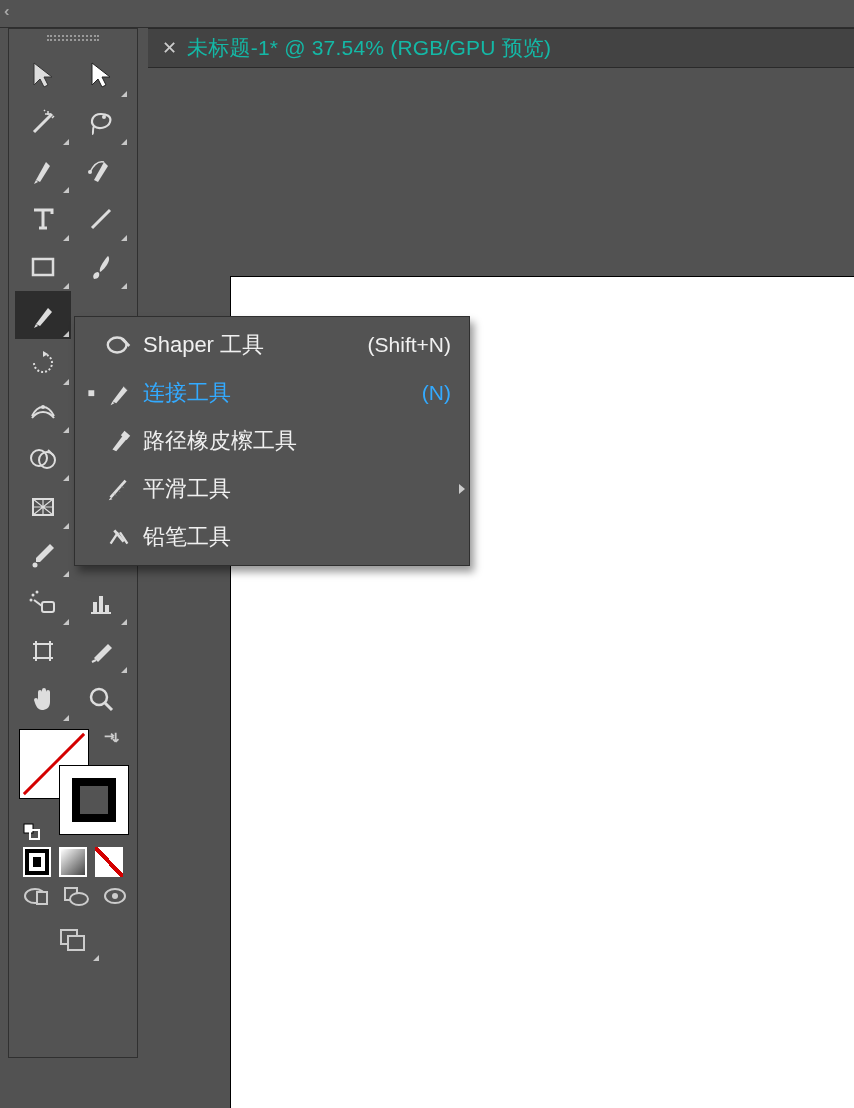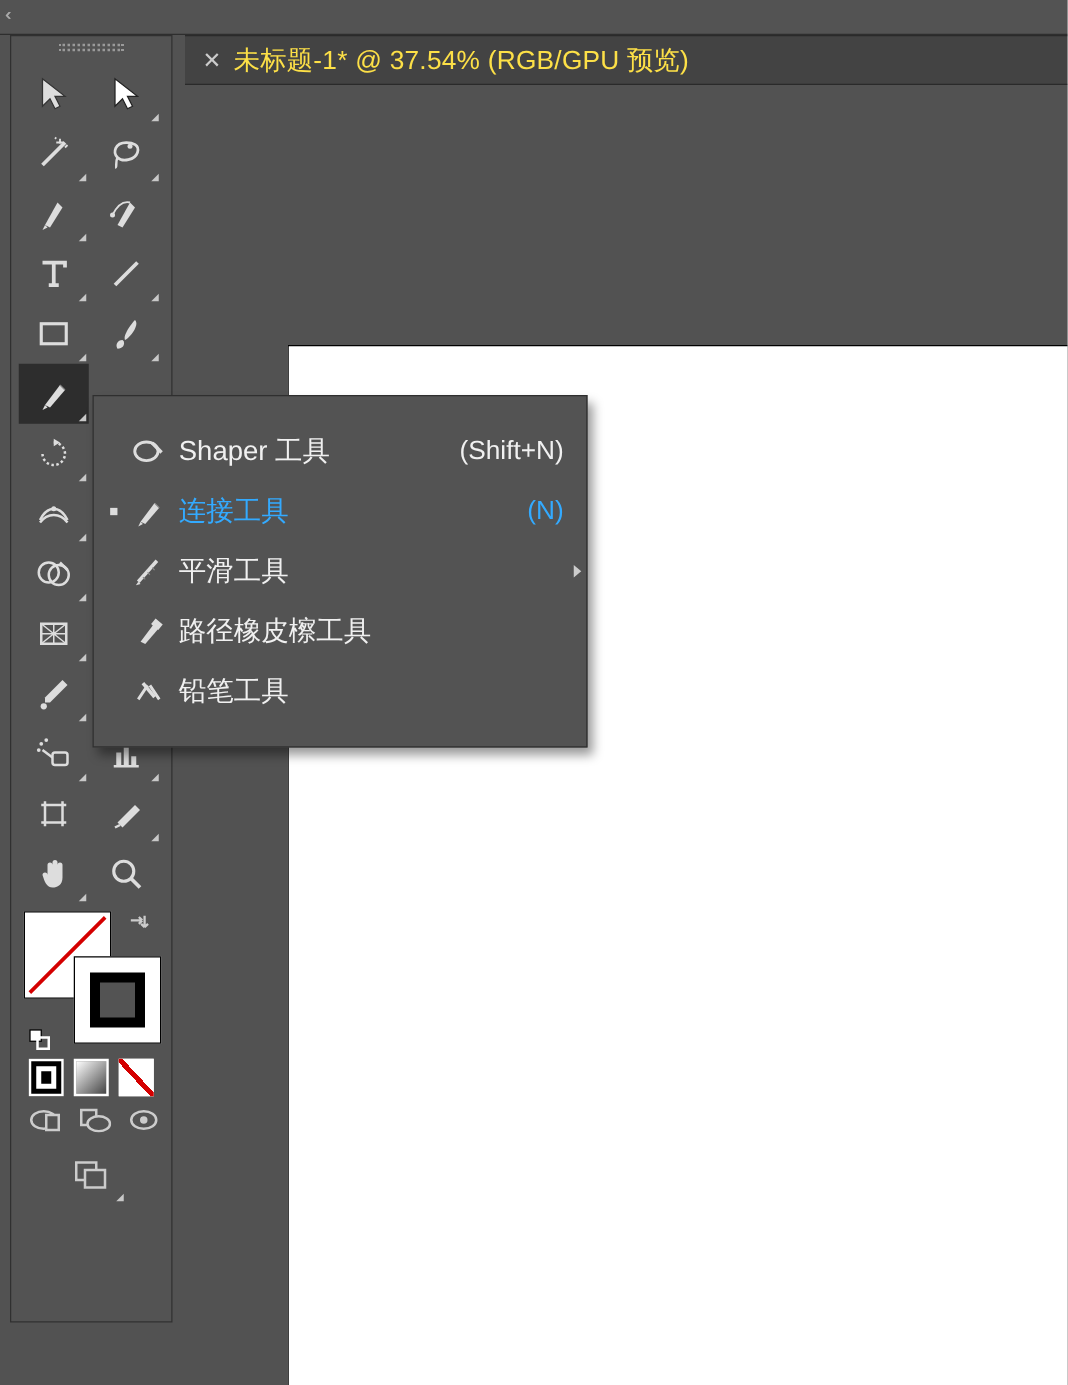--- a/index.html
+++ b/index.html
@@ -88,33 +88,33 @@
   .screen-mode { padding: 10px 0 0 0; display:flex; justify-content:center;}
   .screen-mode .cell { width:56px; height:46px; display:flex; align-items:center; justify-content:center; position:relative; cursor:pointer;}
 
   
   .tab-bar {
     position:absolute; left:148px; top:28px; right:0; height:40px;
     background:#434343; border-top:1px solid #2a2a2a; border-bottom:1px solid #2a2a2a;
     display:flex; align-items:center;
   }
   .tab-close { margin:0 10px 0 14px; color:#ccc; font-size:18px; cursor:pointer;}
-  .tab-title { color:#fde047; font-size:21px; font-weight:300; letter-spacing:.2px;}
+  .tab-title { color:#14b8a6; font-size:21px; font-weight:300; letter-spacing:.2px;}
 
   
   .canvas-area { position:absolute; left:148px; top:68px; right:0; bottom:0; background:#525252;}
   .artboard { position:absolute; left:82px; top:208px; width:640px; height:840px; background:#fff; border:1px solid #000;}
 
   
   .flyout {
     position:absolute; left:74px; top:316px;
     width:396px;
     background:#535353; border:1px solid #2f2f2f;
     box-shadow: 4px 6px 8px rgba(0,0,0,.4);
-    padding: 20px 0;
+    padding: 4px 0;
     z-index: 50;
   }
   .fly-item {
     display:flex; align-items:center;
     height:48px;
     padding: 0 18px 0 8px;
     color:#f0f0f0; font-size:22px; font-weight:300;
     cursor:pointer;
     position:relative;
   }
@@ -400,39 +400,39 @@
           <line x1="20" y1="8" x2="24" y2="12" stroke="#888"></line>
         </svg>
       </span>
       <span class="label">连接工具</span>
       <span class="shortcut">(N)</span>
     </div>
     <div class="fly-item">
       <span class="dot"></span>
       <span class="ficon">
         <svg width="28" height="28" viewBox="0 0 30 30">
+          <path d="M8 24 L20 8 L24 12 L12 26 Z" fill="#ddd"></path>
+          <rect x="18" y="6" width="8" height="6" transform="rotate(40 22 9)" fill="#ddd"></rect>
+        </svg>
+      </span>
+      <span class="label">路径橡皮檫工具</span>
+      <span class="shortcut"></span>
+    </div>
+    <div class="fly-item">
+      <span class="dot"></span>
+      <span class="ficon">
+        <svg width="28" height="28" viewBox="0 0 30 30">
           <path d="M6 24 L22 6" stroke="#ddd" stroke-width="3"></path>
           <path d="M6 24 L4 27 L8 26 Z" fill="#ddd"></path>
           <path d="M10 20 l2 2 M14 16 l2 2 M18 12 l2 2" stroke="#888" stroke-width="1"></path>
         </svg>
       </span>
       <span class="label">平滑工具</span>
       <span class="shortcut"></span>
       <span class="sub-arrow"></span>
-    </div>
-    <div class="fly-item">
-      <span class="dot"></span>
-      <span class="ficon">
-        <svg width="28" height="28" viewBox="0 0 30 30">
-          <path d="M8 24 L20 8 L24 12 L12 26 Z" fill="#ddd"></path>
-          <rect x="18" y="6" width="8" height="6" transform="rotate(40 22 9)" fill="#ddd"></rect>
-        </svg>
-      </span>
-      <span class="label">路径橡皮檫工具</span>
-      <span class="shortcut"></span>
     </div>
     <div class="fly-item">
       <span class="dot"></span>
       <span class="ficon">
         <svg width="28" height="28" viewBox="0 0 30 30">
           <path d="M6 22 L14 10 M16 10 L24 22" stroke="#ddd" stroke-width="2.5" fill="none"></path>
           <path d="M10 8 L20 20" stroke="#ddd" stroke-width="3"></path>
         </svg>
       </span>
       <span class="label">铅笔工具</span>

